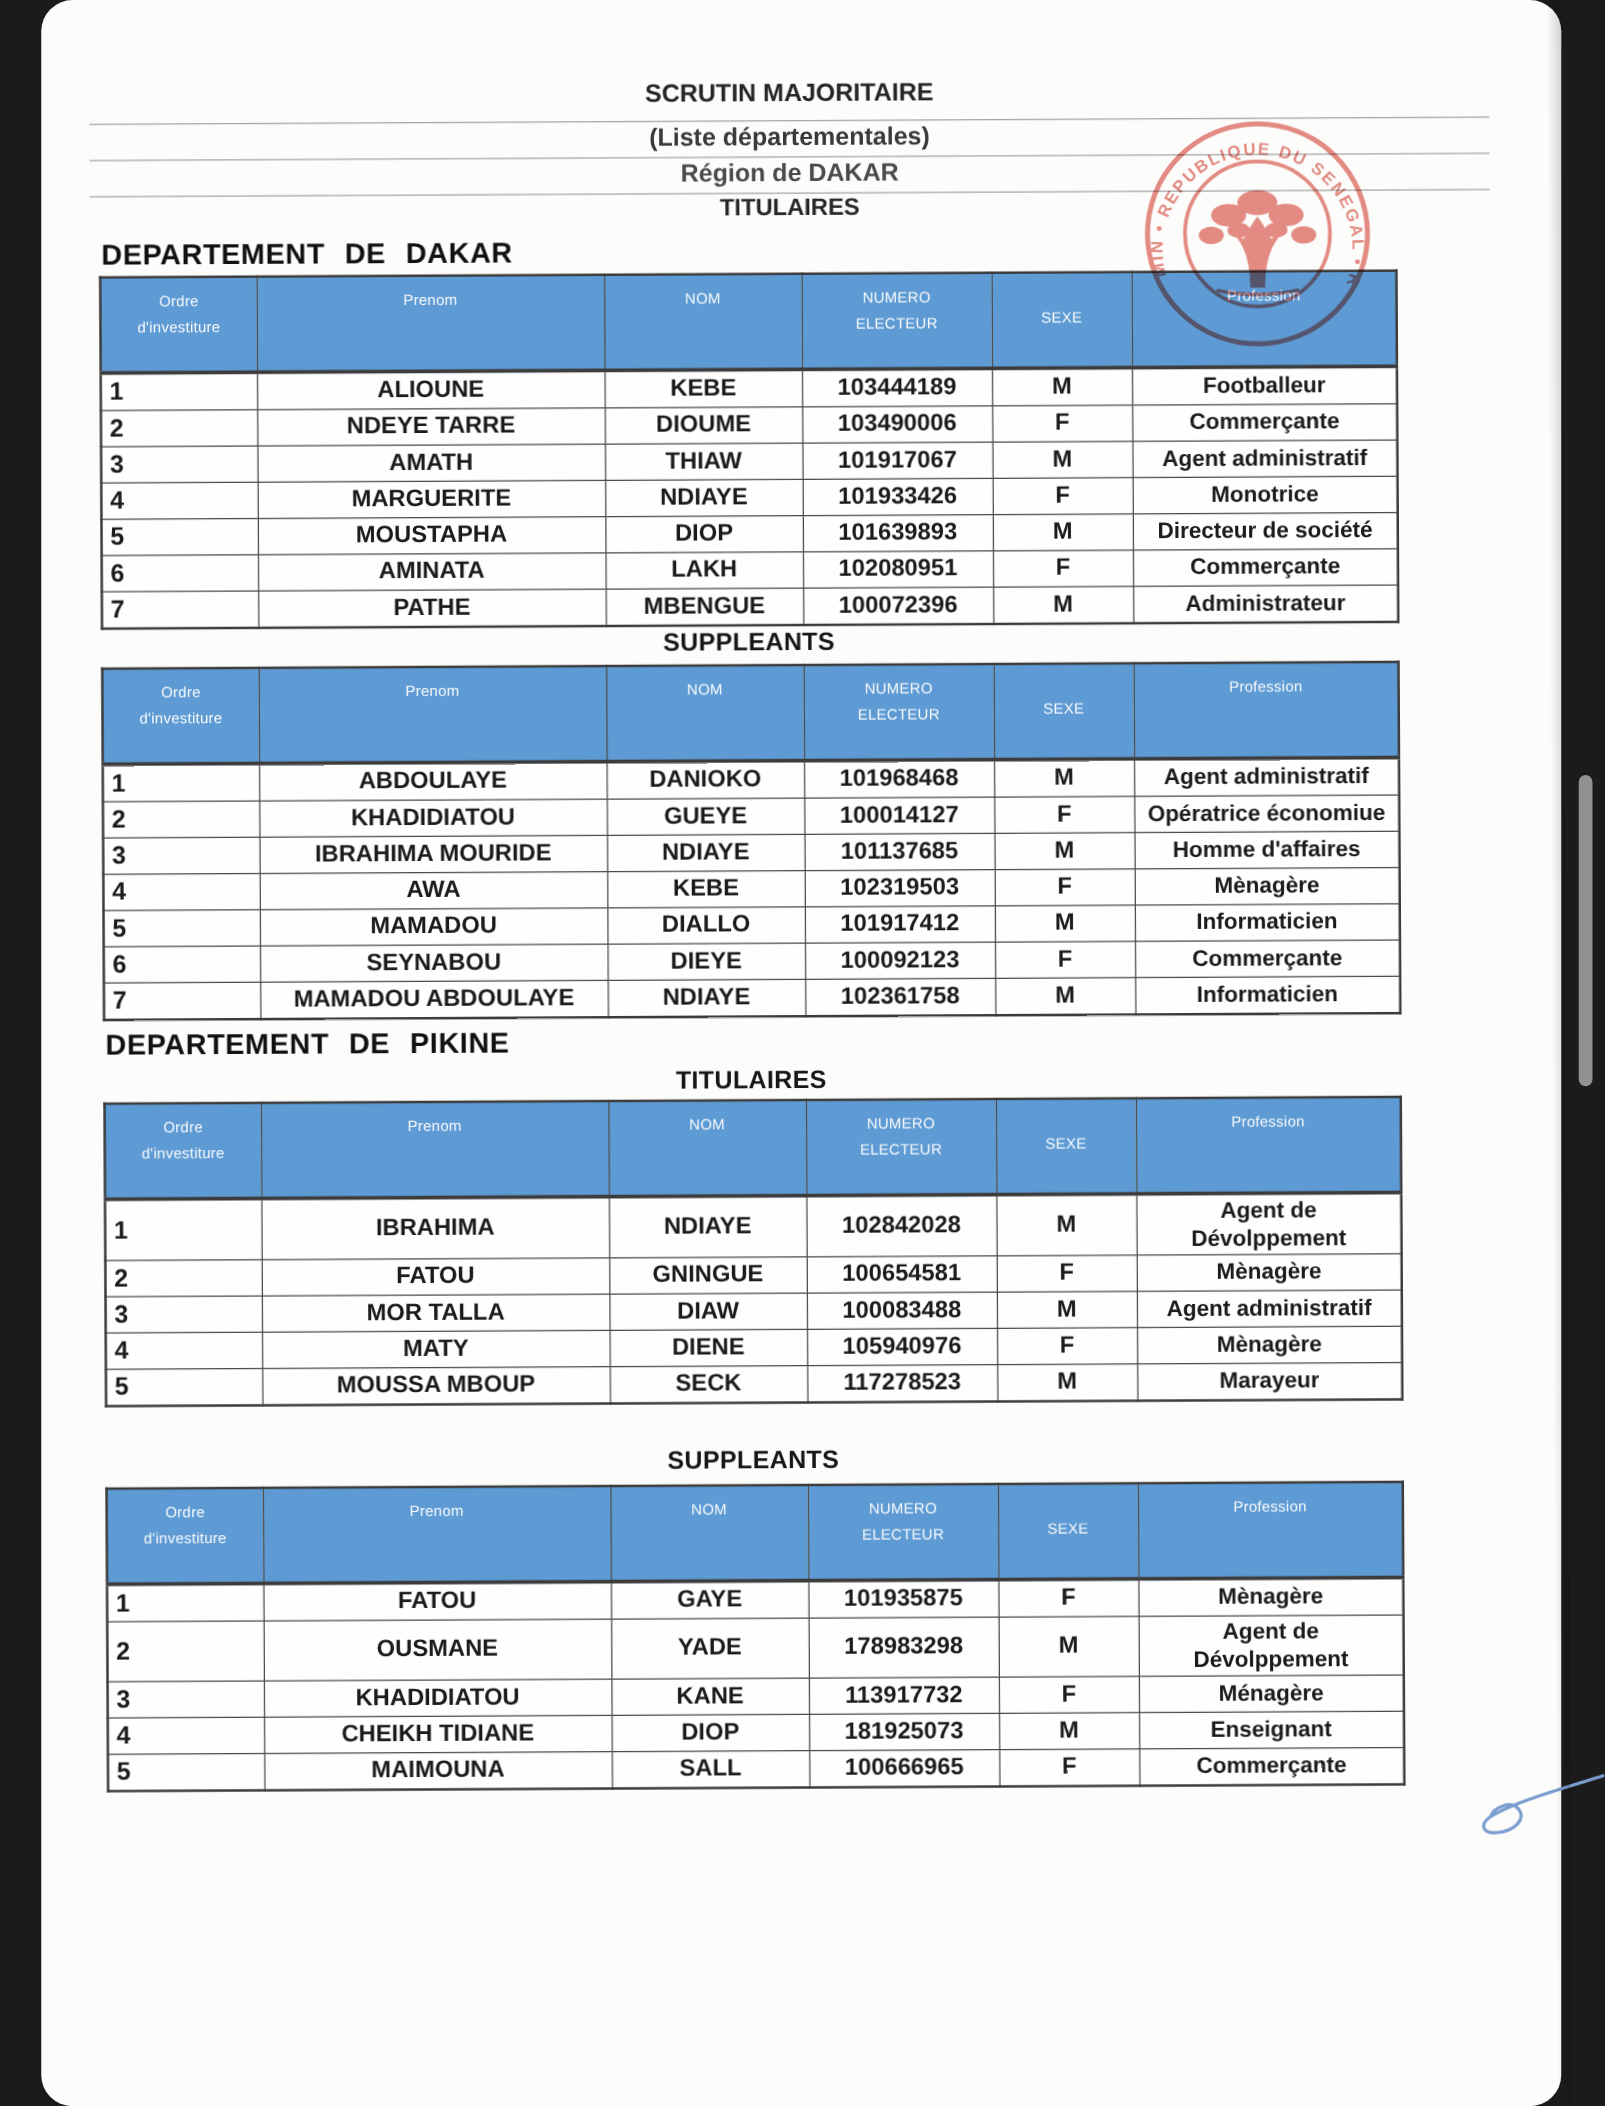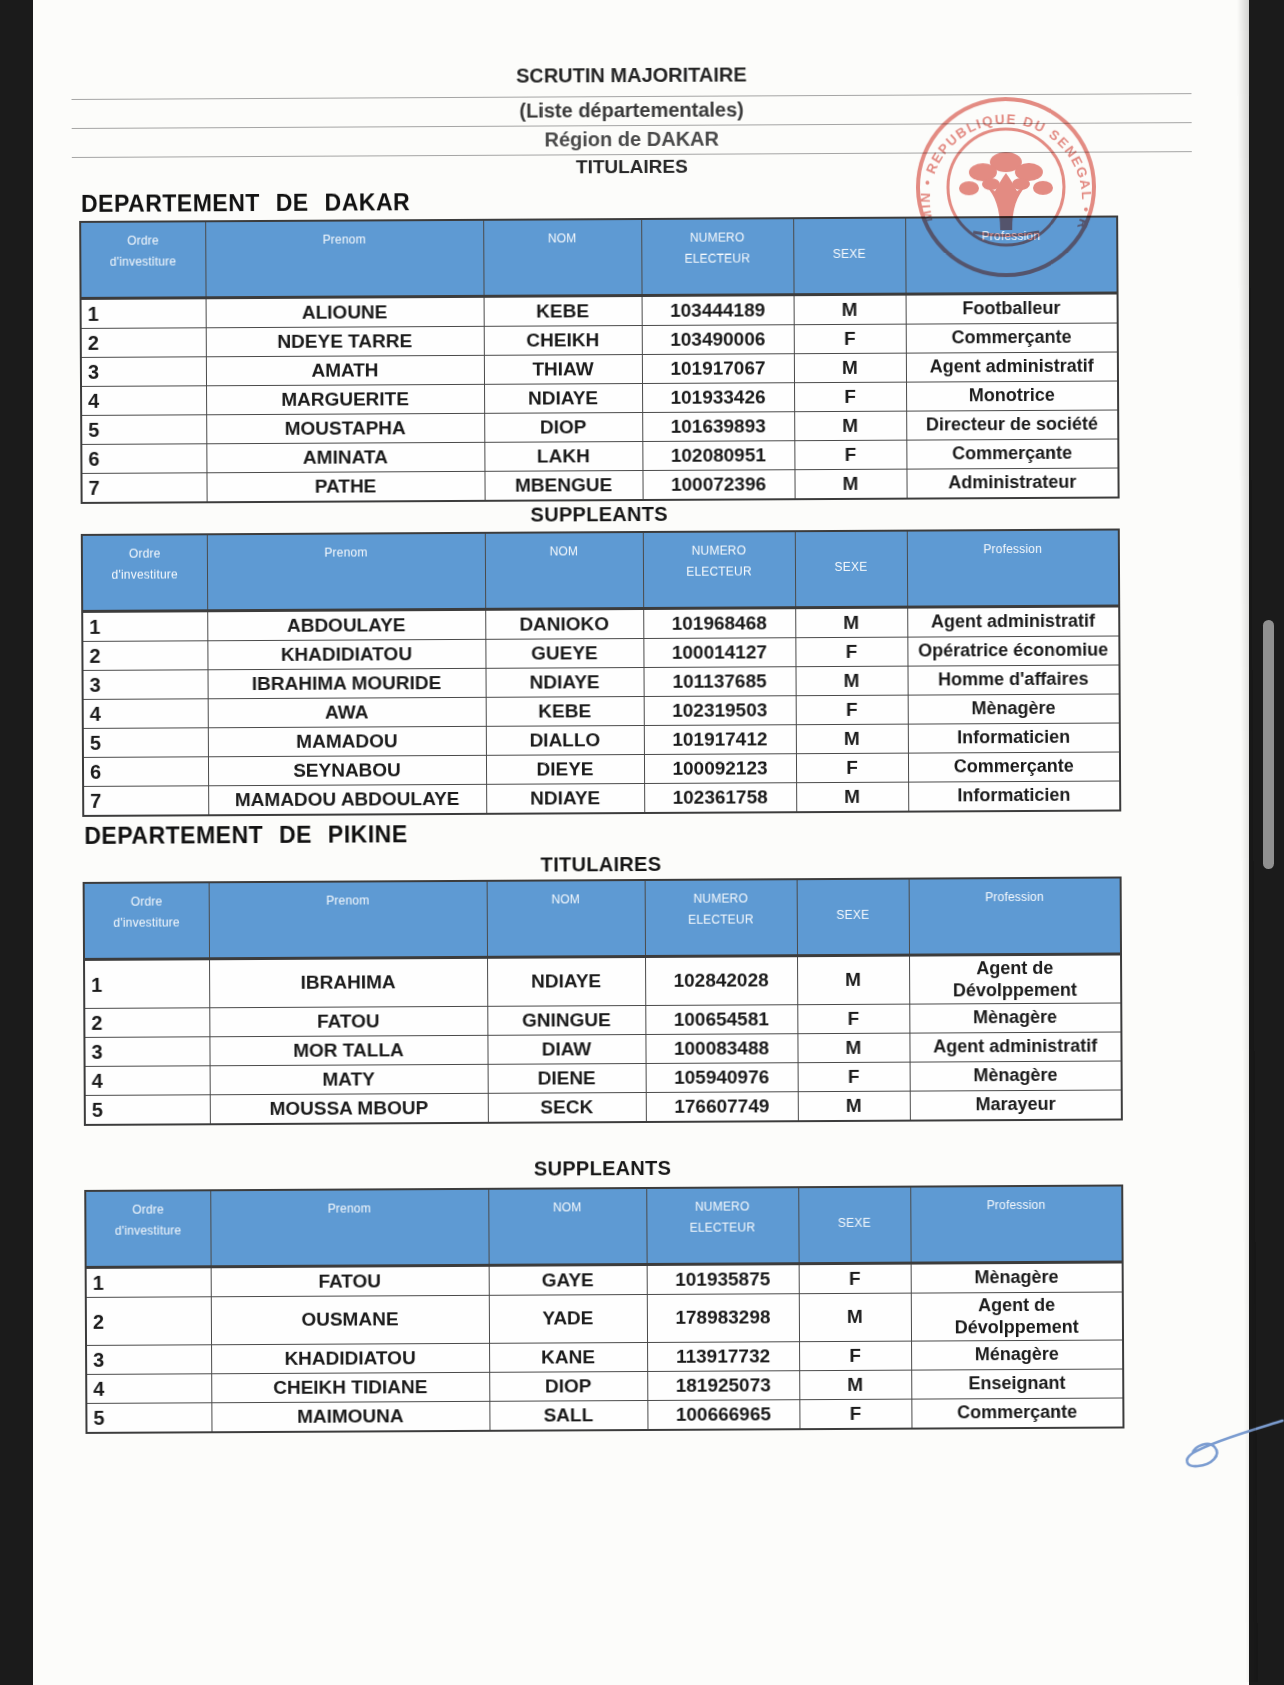--- a/index.html
+++ b/index.html
@@ -4,20 +4,21 @@
 <style>
   html,body{margin:0;padding:0;}
   body{
     width:1284px;height:1685px;position:relative;overflow:hidden;
     background:#1b1b1b;
     font-family:"Liberation Sans","DejaVu Sans",sans-serif;
   }
   .page{
     position:absolute;left:33px;top:0;width:1216px;height:1685px;
     background:#fcfcfa;
+    border-radius:25px;
   }
   .page-shade{position:absolute;right:0;top:0;width:12px;height:100%;
     background:linear-gradient(to right,rgba(0,0,0,0),rgba(0,0,0,0.16));}
   .content{position:absolute;left:0;top:0;width:100%;height:100%;
     transform:rotate(-0.3deg);transform-origin:50% 0;}
   .hrule{position:absolute;left:38px;width:1120px;border-top:1.5px solid #8f8f8f;opacity:.8;}
   .hdrline{position:absolute;left:38px;width:1120px;text-align:center;color:#262626;}
   .doc-title{top:64px;font-size:20px;font-weight:700;}
   .doc-subtitle{top:99px;font-size:20px;font-weight:700;color:#3a3a3a;}
   .doc-region{top:128px;font-size:20px;font-weight:700;color:#4a4a4a;}
@@ -98,21 +99,21 @@
               <td class="b-ordre">1</td>
               <td class="b-prenom">ALIOUNE</td>
               <td class="b-nom">KEBE</td>
               <td class="b-numero">103444189</td>
               <td class="b-sexe">M</td>
               <td class="b-profession">Footballeur</td>
             </tr>
             <tr>
               <td class="b-ordre">2</td>
               <td class="b-prenom">NDEYE TARRE</td>
-              <td class="b-nom">CHEIKH</td>
+              <td class="b-nom">DIOUME</td>
               <td class="b-numero">103490006</td>
               <td class="b-sexe">F</td>
               <td class="b-profession">Commerçante</td>
             </tr>
             <tr>
               <td class="b-ordre">3</td>
               <td class="b-prenom">AMATH</td>
               <td class="b-nom">THIAW</td>
               <td class="b-numero">101917067</td>
               <td class="b-sexe">M</td>
@@ -289,21 +290,21 @@
               <td class="b-prenom">MATY</td>
               <td class="b-nom">DIENE</td>
               <td class="b-numero">105940976</td>
               <td class="b-sexe">F</td>
               <td class="b-profession">Mènagère</td>
             </tr>
             <tr>
               <td class="b-ordre">5</td>
               <td class="b-prenom">MOUSSA MBOUP</td>
               <td class="b-nom">SECK</td>
-              <td class="b-numero">176607749</td>
+              <td class="b-numero">117278523</td>
               <td class="b-sexe">M</td>
               <td class="b-profession">Marayeur</td>
             </tr>
           </tbody>
         </table>
       </div>
 
     <div class="tbl-label" style="top:1157px">SUPPLEANTS</div>
     <div class="tbl-wrap" style="top:1187px">
         <table class="ctable">

